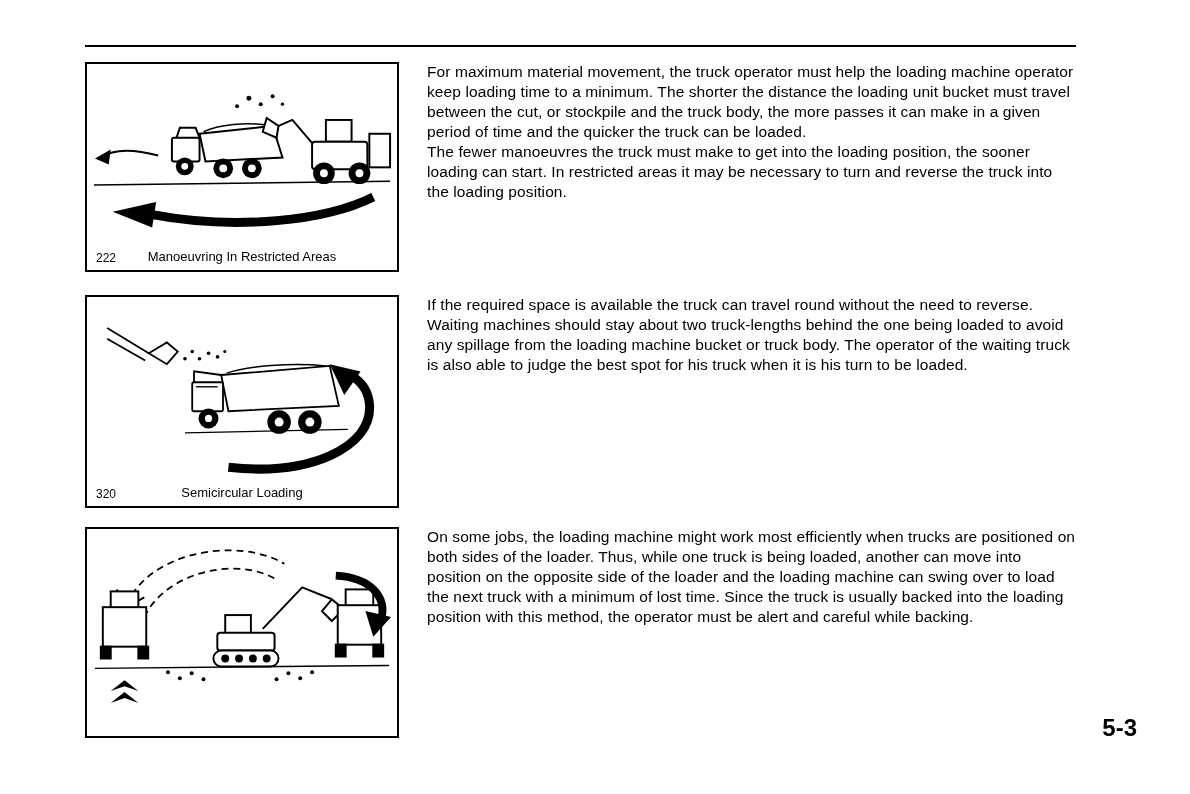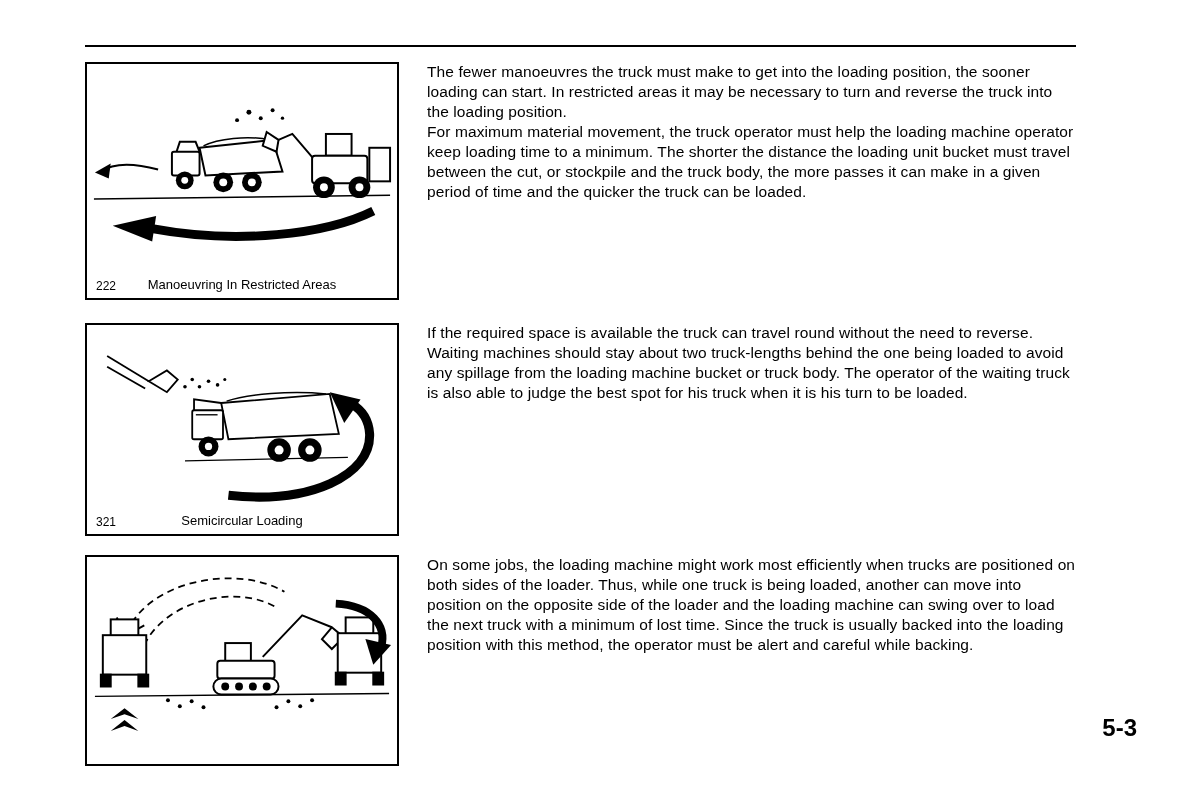--- a/index.html
+++ b/index.html
@@ -37,21 +37,21 @@
   }
   .row.r1 { margin-bottom: 23px; }
   .row.r2 { margin-bottom: 19px; }
   .figure-box {
     position: relative;
     flex: none;
     width: 314px;
     border: 2px solid #000000;
     background: #ffffff;
   }
-  .figure-box.f1 { height: 238px; }
+  .figure-box.f1 { height: 210px; }
   .figure-box.f2 { height: 213px; }
   .figure-box.f3 { height: 211px; }
   .fig-art {
     position: absolute;
     left: 2px;
     right: 2px;
     top: 2px;
     bottom: 26px;
   }
   .fig-art svg {
@@ -158,22 +158,22 @@
             <path d="M288 130 C 240 154, 150 164, 64 148" fill="none" stroke="#000" stroke-width="9"></path>
             <polygon points="24,145 68,135 64,161" fill="#000"></polygon>
           </svg>
         </div>
         <div class="fig-footer">
           <span class="fig-number">222</span>
           <span class="fig-caption">Manoeuvring In Restricted Areas</span>
         </div>
       </figure>
       <div class="text-col">
+        <p>For maximum material movement, the truck operator must help the loading machine operator keep loading time to a minimum. The shorter the distance the loading unit bucket must travel between the cut, or stockpile and the truck body, the more passes it can make in a given period of time and the quicker the truck can be loaded.</p>
         <p>The fewer manoeuvres the truck must make to get into the loading position, the sooner loading can start. In restricted areas it may be necessary to turn and reverse the truck into the loading position.</p>
-        <p>For maximum material movement, the truck operator must help the loading machine operator keep loading time to a minimum. The shorter the distance the loading unit bucket must travel between the cut, or stockpile and the truck body, the more passes it can make in a given period of time and the quicker the truck can be loaded.</p>
       </div>
     </div>
 
     <div class="row r2">
       <figure class="figure-box f2" style="margin:0">
         <div class="fig-art">
           <svg viewBox="0 0 310 200" preserveAspectRatio="xMidYMid meet" aria-hidden="true">
 
             <g stroke="#000" fill="none" stroke-width="2">
               <path d="M6 32 L52 60"></path>
@@ -207,21 +207,21 @@
                 <circle cx="196" cy="136" r="5"></circle>
                 <circle cx="230" cy="136" r="5"></circle>
             </g>
             <path d="M92 148 L272 144" stroke="#000" stroke-width="1.5" fill="none"></path>
 
             <path d="M140 186 C 230 196, 298 164, 296 118 C 295 102, 288 92, 276 85" fill="none" stroke="#000" stroke-width="10"></path>
             <polygon points="252,72 286,80 268,106" fill="#000"></polygon>
           </svg>
         </div>
         <div class="fig-footer">
-          <span class="fig-number">321</span>
+          <span class="fig-number">320</span>
           <span class="fig-caption">Semicircular Loading</span>
         </div>
       </figure>
       <div class="text-col">
         <p>If the required space is available the truck can travel round without the need to reverse. Waiting machines should stay about two truck-lengths behind the one being loaded to avoid any spillage from the loading machine bucket or truck body. The operator of the waiting truck is also able to judge the best spot for his truck when it is his turn to be loaded.</p>
       </div>
     </div>
 
     <div class="row r3">
       <figure class="figure-box f3" style="margin:0">

